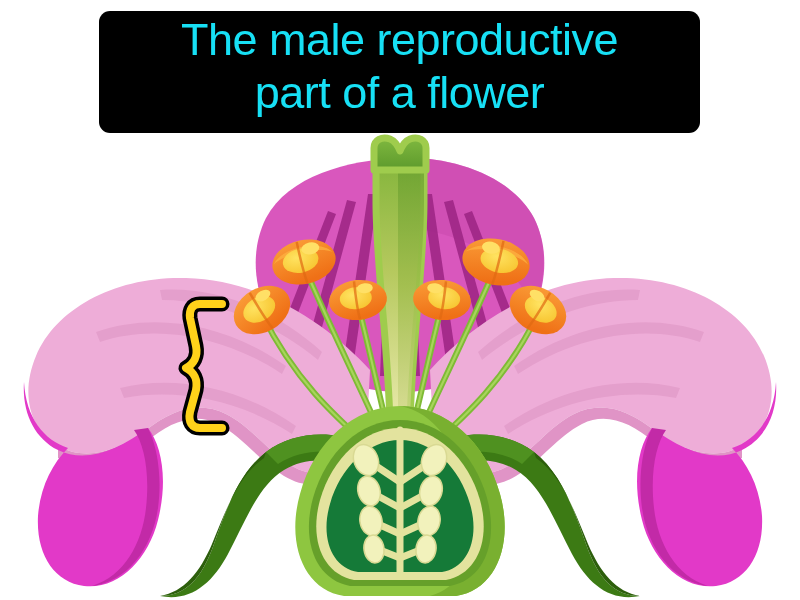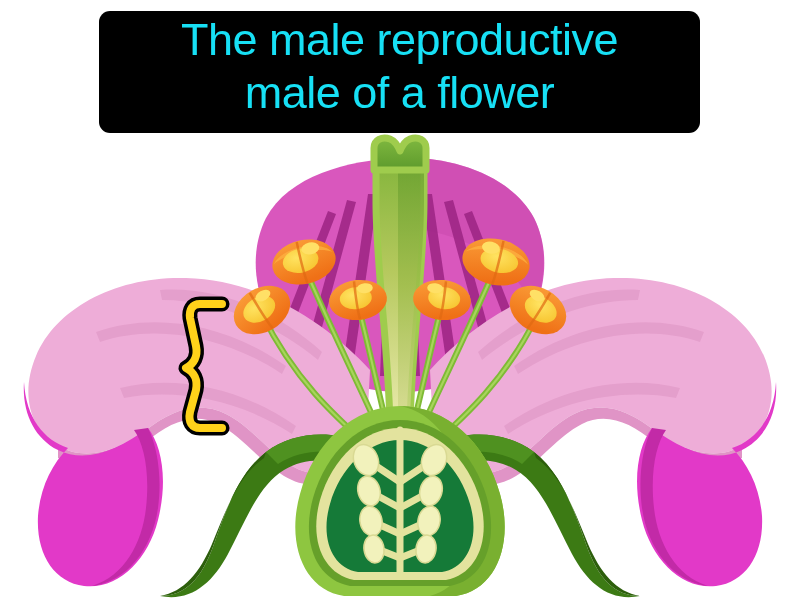--- a/index.html
+++ b/index.html
@@ -25,21 +25,21 @@
   #flower-illustration{position:absolute;left:0;top:130px;width:800px;height:470px;}
   svg{display:block;}
 </style>
 </head>
 <body>
 
 <div id="page">
 
   <div id="title-banner">
     <div class="title-line">The male reproductive</div>
-    <div class="title-line">male of a flower</div>
+    <div class="title-line">part of a flower</div>
   </div>
 
   <div id="flower-illustration">
   <svg width="800" height="470" viewBox="0 0 800 470" xmlns="http://www.w3.org/2000/svg">
 
     <defs>
       <linearGradient id="gStyle" x1="0" y1="0" x2="0" y2="1">
         <stop offset="0%" stop-color="#7db237"></stop>
         <stop offset="45%" stop-color="#b6c95e"></stop>
         <stop offset="100%" stop-color="#ecebb0"></stop>

